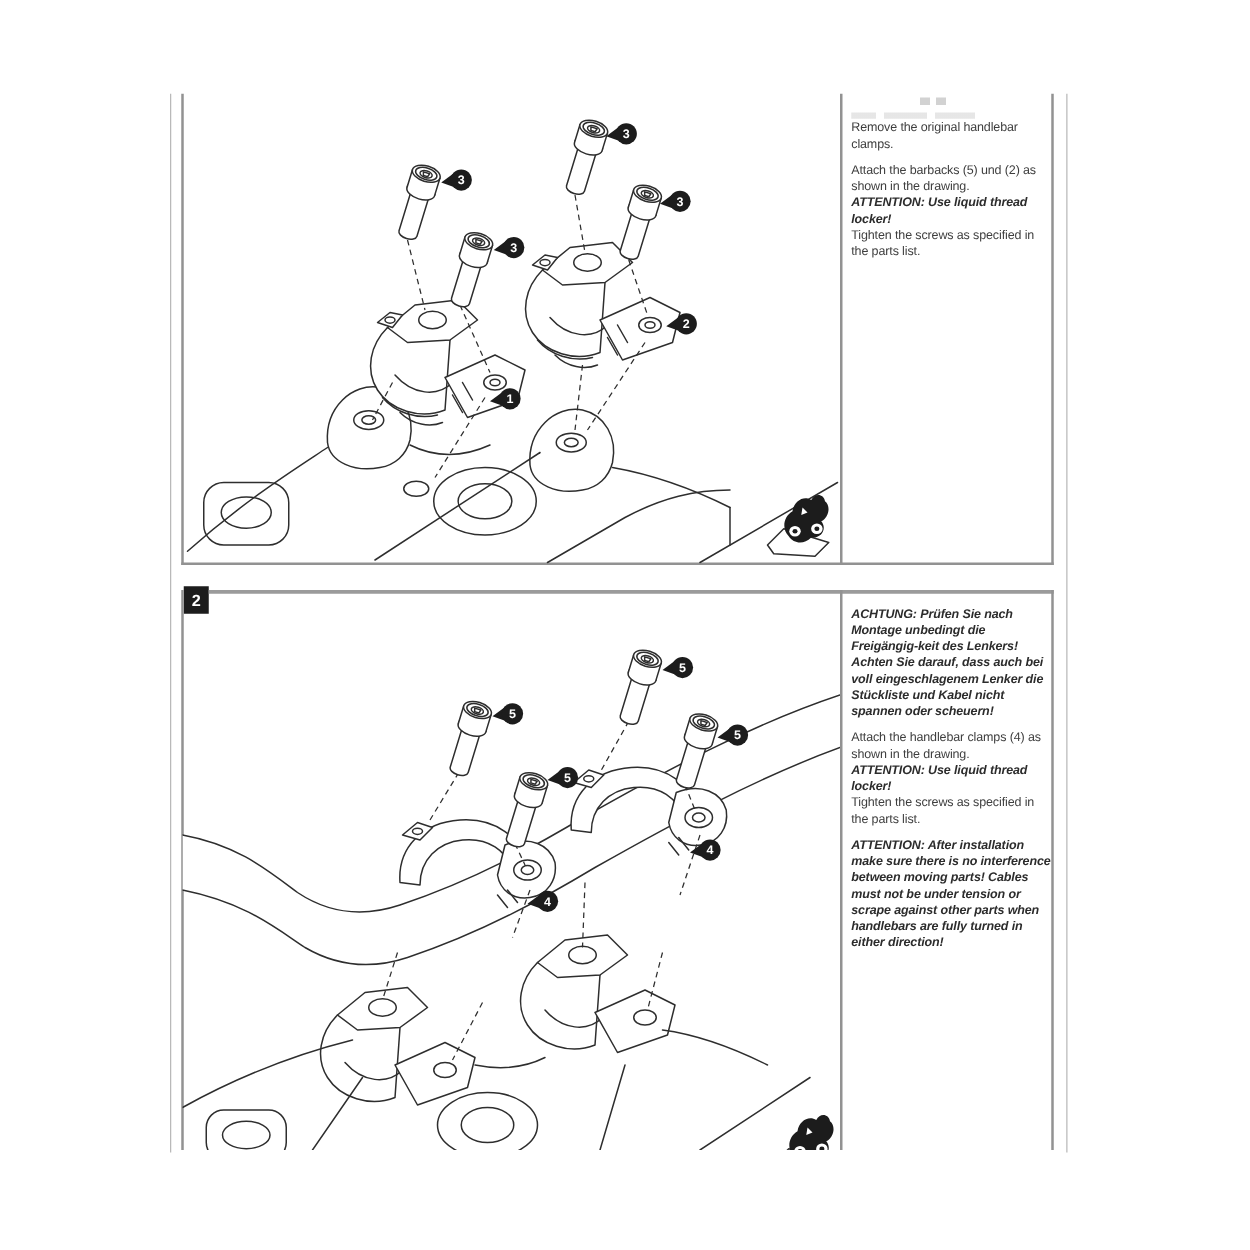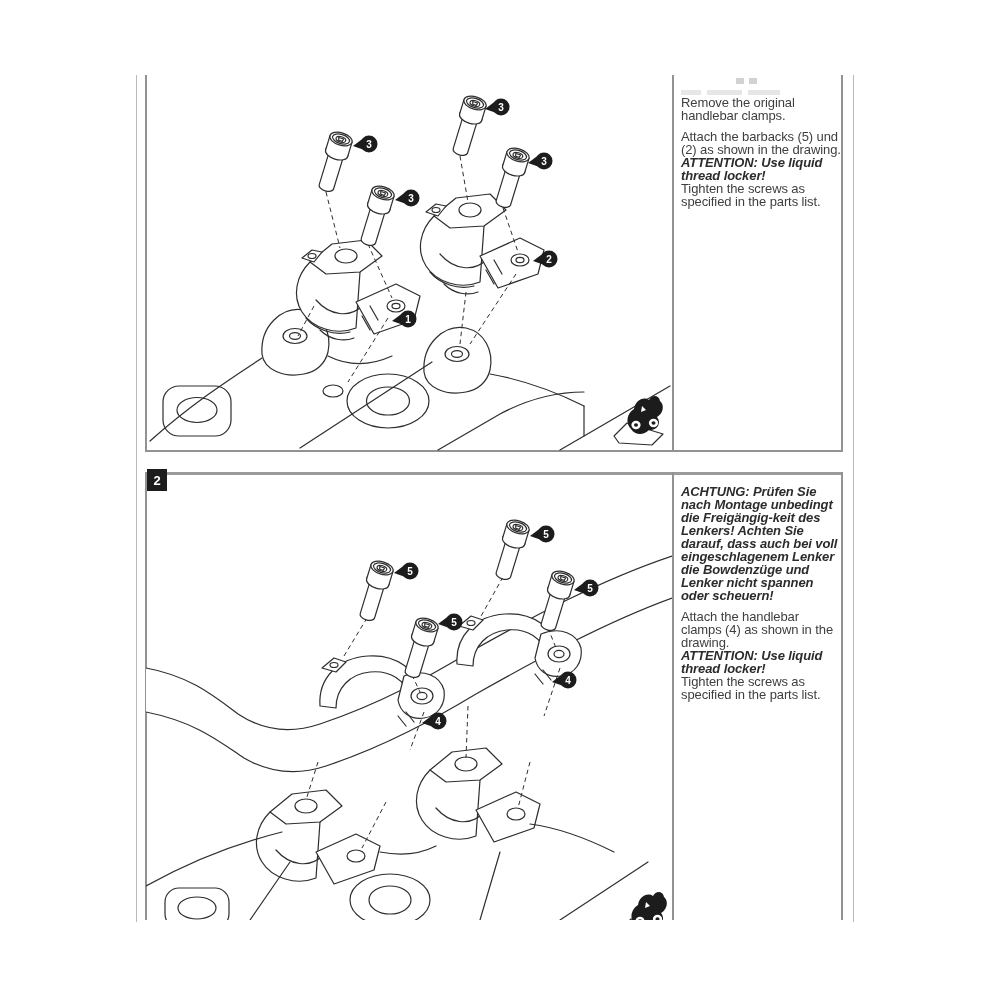--- a/index.html
+++ b/index.html
@@ -2,21 +2,21 @@
 <html><head>
 <meta charset="utf-8">
 <style>
   html,body{margin:0;padding:0;background:#fff;}
   .page{position:relative;width:1000px;height:1000px;background:#fff;overflow:hidden;
         font-family:"Liberation Sans",sans-serif;}
   .vline,.hline{position:absolute;}
   .vline{width:2px;background:#929292;}
   .hline{height:2px;background:#929292;}
   .outer{width:1px;background:#b9b9b9;}
-  .ins{position:absolute;width:161px;color:#3e3e3e;font-size:13px;line-height:13px;
+  .ins{position:absolute;width:161px;color:#3e3e3e;font-size:10px;line-height:13px;
        letter-spacing:-0.1px;}
   .ins .grp{margin:0 0 8px 0;}
   .ins .gap-lang{}
   .ins .b{font-weight:bold;color:#2c2c2c;font-style:italic;}
   .numbox{position:absolute;left:147px;top:469px;width:20px;height:22px;background:#1c1c1c;
           color:#fff;font-weight:bold;font-size:13px;display:flex;align-items:center;
           justify-content:center;}
   .remnant{position:absolute;opacity:.75;}
   svg{position:absolute;display:block;}
   svg .ln{stroke:#2e2e2e;stroke-width:1.2;fill:none;stroke-linejoin:round;stroke-linecap:round;}
@@ -311,21 +311,22 @@
     </g>
 
     <g transform="translate(616,888)">
       <use href="#logo2"></use>
     </g>
   </svg>
 
   <div class="ins" style="left:681px;top:477px;">
     <div class="grp">
     </div>
-    <div class="grp b">ACHTUNG: Prüfen Sie nach Montage unbedingt die Freigängig-keit des Lenkers! Achten Sie darauf, dass auch bei voll eingeschlagenem Lenker die Bowdenzüge und Lenker nicht spannen oder scheuern!</div>
+    <div class="grp b">ACHTUNG: Prüfen Sie nach Montage unbedingt die Freigängig-keit des Lenkers! Achten Sie darauf, dass auch bei voll eingeschlagenem Lenker die Stückliste und Kabel nicht spannen oder scheuern!</div>
     <div class="grp gap-lang">
       <div>Attach the handlebar clamps (4) as shown in the drawing.</div>
       <div class="b">ATTENTION: Use liquid thread locker!</div>
       <div>Tighten the screws as specified in the parts list.</div>
     </div>
+    <div class="grp b">ATTENTION: After installation make sure there is no interference between moving parts! Cables must not be under tension or scrape against other parts when handlebars are fully turned in either direction!</div>
   </div>
 
 </div>
 
 </body></html>

